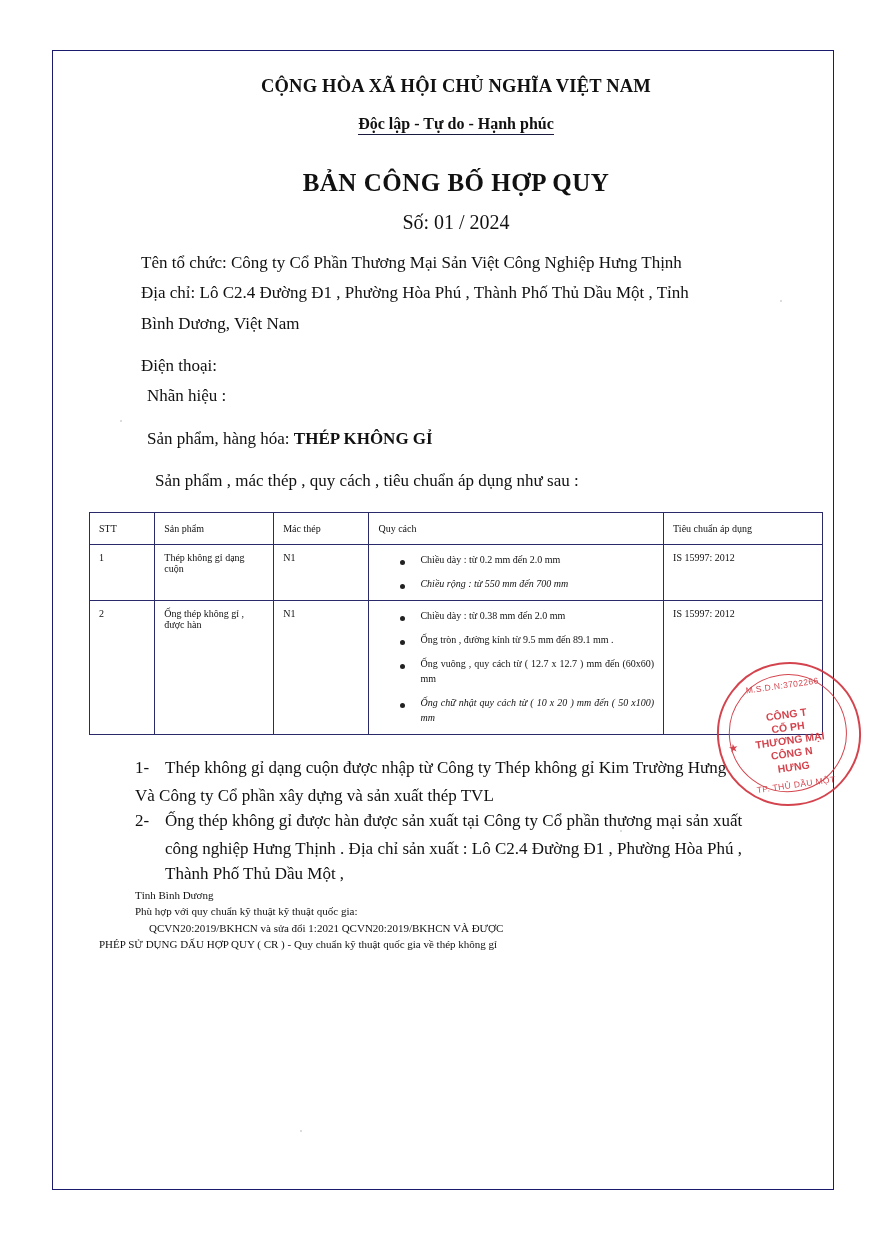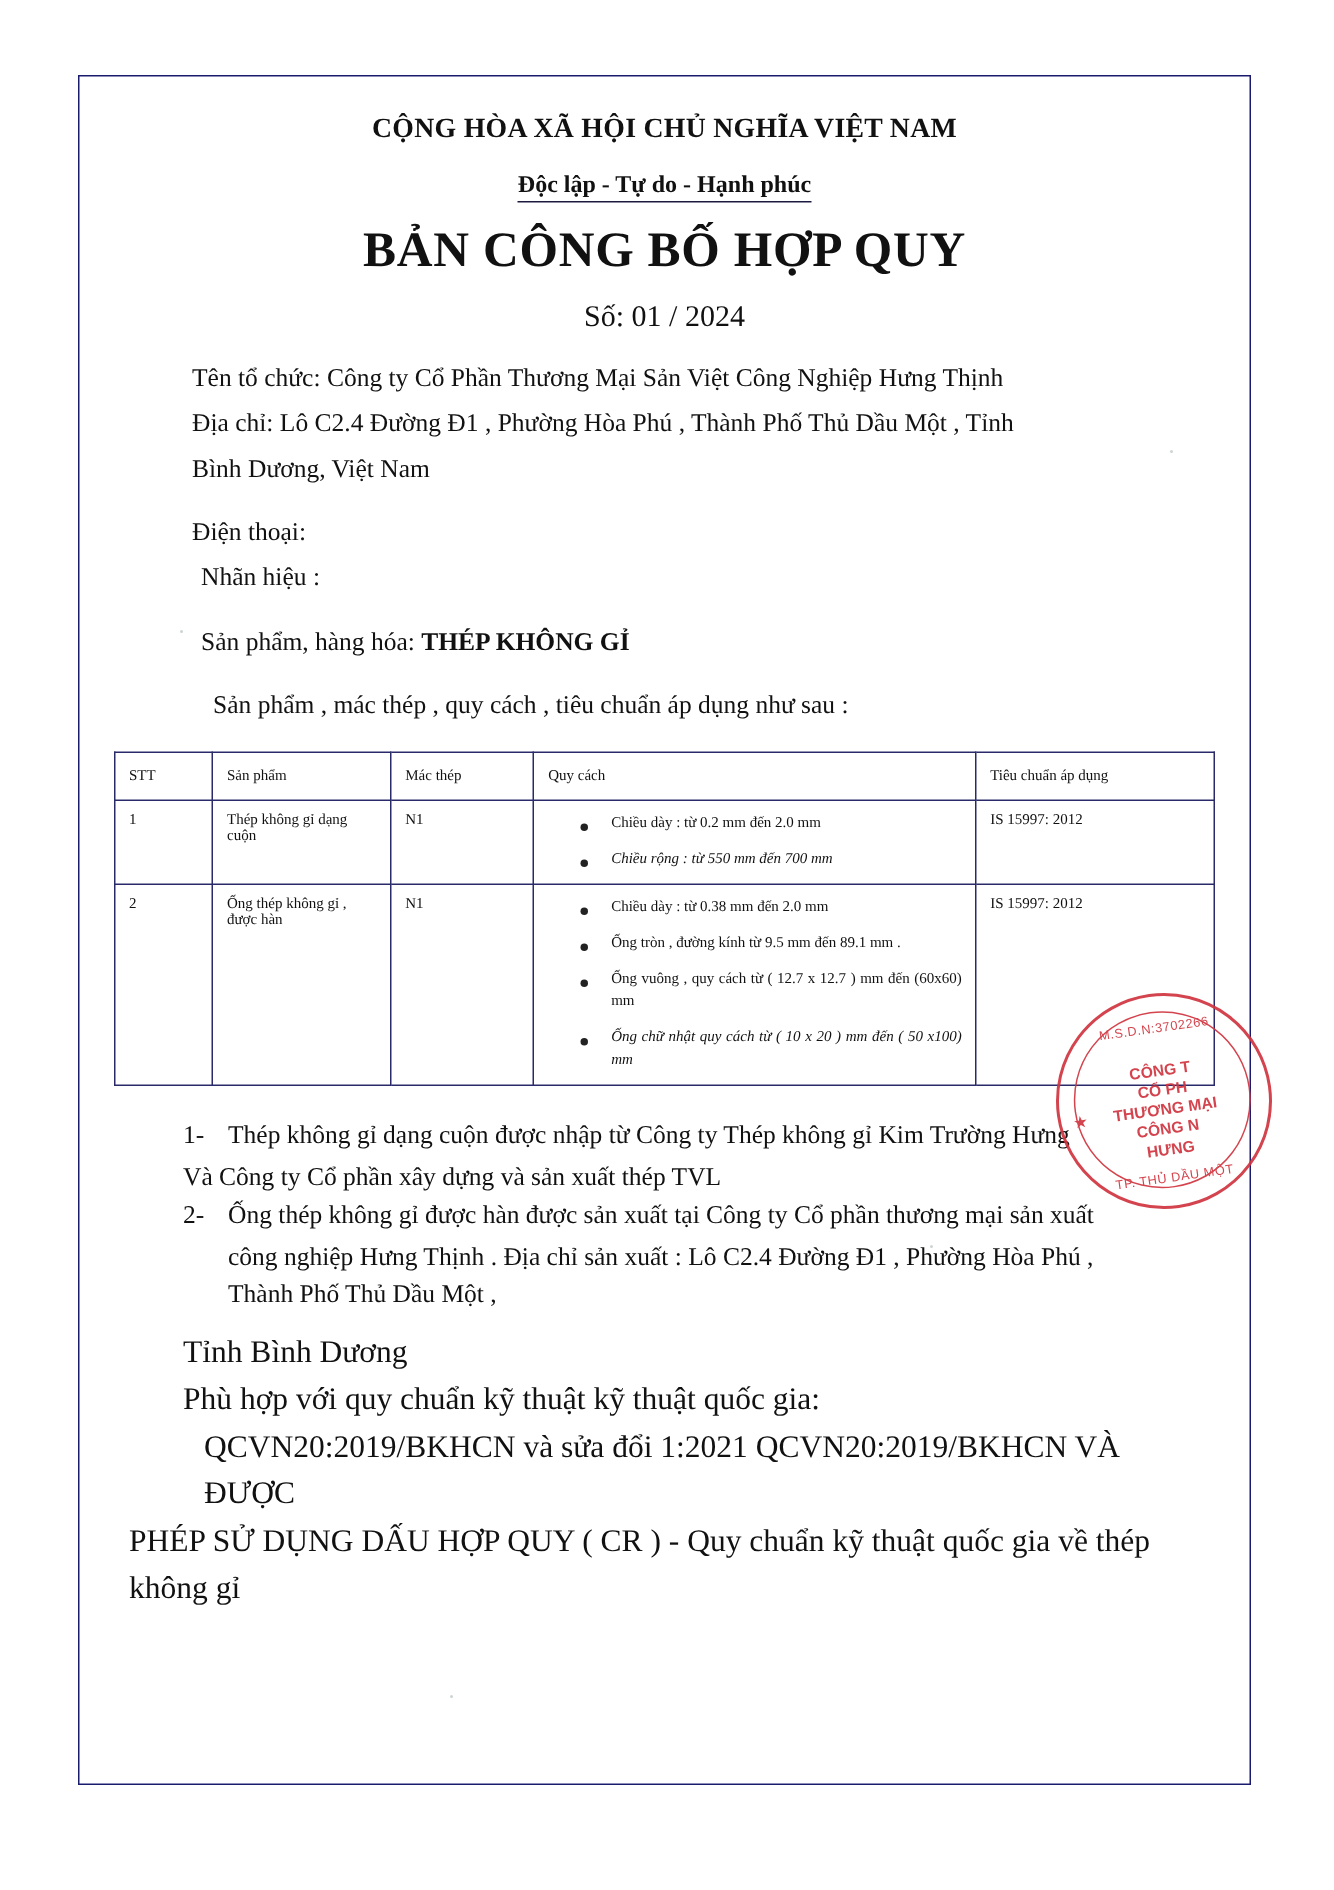--- a/index.html
+++ b/index.html
@@ -26,21 +26,21 @@
     position: absolute;
     left: 52px;
     top: 50px;
     width: 782px;
     height: 1140px;
     border: 1.5px solid #1a1a6e;
     box-sizing: border-box;
   }
   .content {
     position: absolute;
-    left: 52px;
+    left: 65px;
     top: 50px;
     width: 782px;
     height: 1020px;
     box-sizing: border-box;
     padding: 16px 24px 0 24px;
   }
   .center { text-align: center; }
   .nation-title {
     font-weight: bold;
     font-size: 18.5px;
@@ -50,22 +50,22 @@
   .nation-sub {
     font-weight: bold;
     font-size: 16px;
     margin-top: 18px;
     display: inline-block;
     border-bottom: 1.3px solid #1a1a3e;
     padding-bottom: 1px;
   }
   .doc-title {
     font-weight: bold;
-    font-size: 33px;
-    margin-top: 14px;
+    font-size: 25px;
+    margin-top: 34px;
     letter-spacing: 0.5px;
   }
   .doc-number {
     font-size: 20px;
     margin-top: 14px;
   }
   .body-text {
     font-size: 17px;
     line-height: 1.55;
     margin-top: 16px;
@@ -134,22 +134,21 @@
   }
   .note-num {
     width: 30px;
     flex: 0 0 30px;
     padding-left: 46px;
   }
   .note-body { flex: 1; }
   .note-cont { padding-left: 76px; }
   .note-cont2 { padding-left: 46px; }
   .final-block {
-    margin-top: 10px;
-    font-size: 21px;
+    font-size: 11px;
     line-height: 1.5;
   }
   .final-line1 { padding-left: 46px; }
   .final-line2 { padding-left: 60px; }
   .final-line3 { padding-left: 10px; }
   
   .stamp {
     position: absolute;
     right: -14px;
     top: 612px;

